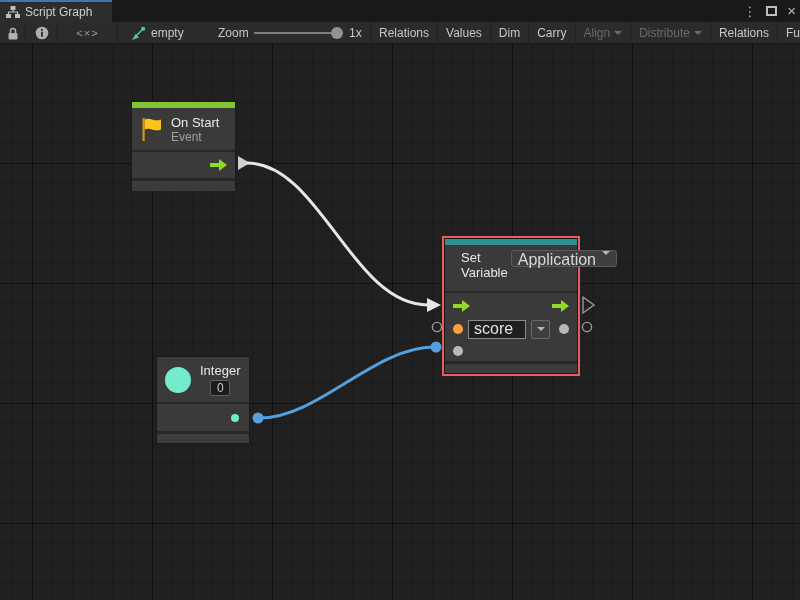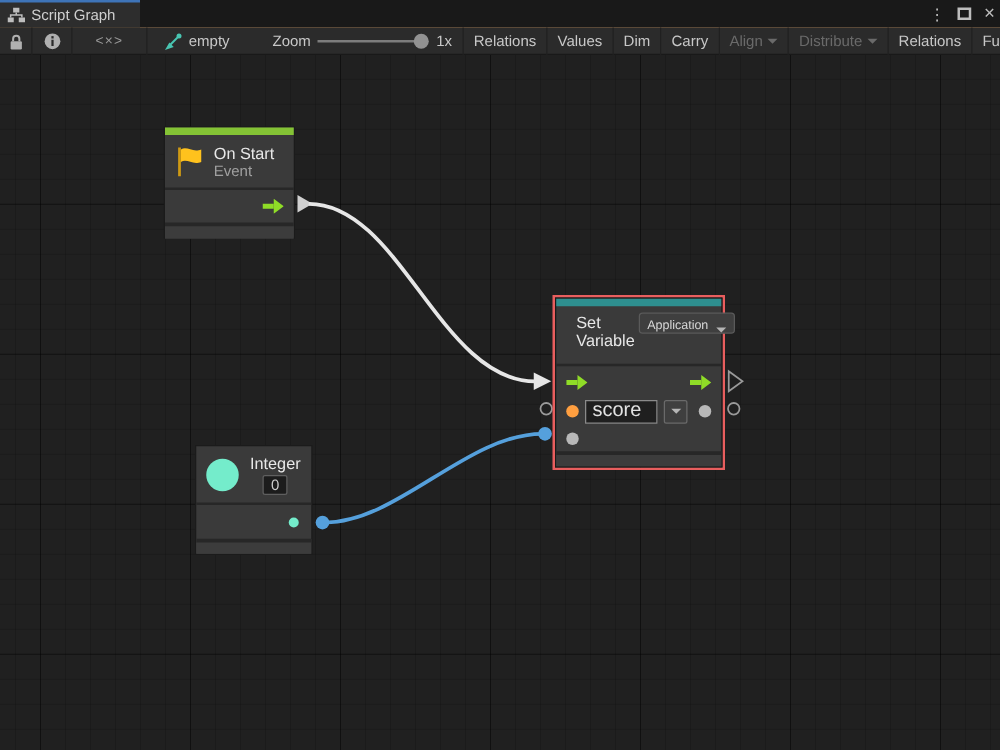--- a/index.html
+++ b/index.html
@@ -71,22 +71,22 @@
   .node-onstart .nhead { height:42px; }
   .node-onstart .nrow { height:26px; justify-content:flex-end; }
   .node-onstart .nfoot { height:13px; }
 
   
   .sel-wrap { position:absolute; left:442px; top:192px; width:138px; height:140px;
               border:2px solid var(--select-red,#e85e5e); padding:1px; }
   .node-setvar { position:relative; width:100%; height:100%; background:#3a3a3a; box-shadow:0 0 0 1px #1b1b1b; }
   .node-setvar .nhead { height:46px; align-items:flex-start; padding-top:5px; }
   .sv-titlecol { display:flex; flex-direction:row; gap:3px; }
-  .dropdown { display:flex; align-items:flex-end; gap:6px; background:#3f3f3f; border:1px solid #5a5a5a;
-              border-radius:3px; height:17px; padding:0 6px; color:#d8d8d8; font-size:10px; }
+  .dropdown { display:flex; align-items:flex-start; gap:6px; background:#3f3f3f; border:1px solid #5a5a5a;
+              border-radius:3px; height:17px; padding:0 6px; color:#d8d8d8; font-size:16px; }
   .node-setvar .row1 { height:22px; justify-content:space-between; margin-top:2px; }
   .node-setvar .row2 { height:24px; gap:5px; }
   .node-setvar .row3 { height:20px; }
   .node-setvar .nfoot { height:12px; position:absolute; left:0; right:0; bottom:0; }
   .field { background:#1f1f1f; border:1px solid #8a8a8a; color:#e2e2e2; font-size:16px;
            height:19px; display:flex; align-items:center; padding:0 5px; }
   .field.score { width:58px; }
   .caret-btn { width:19px; height:19px; background:#3f3f3f; border:1px solid #6a6a6a; border-radius:2px;
                display:flex; align-items:center; justify-content:center; }
 

